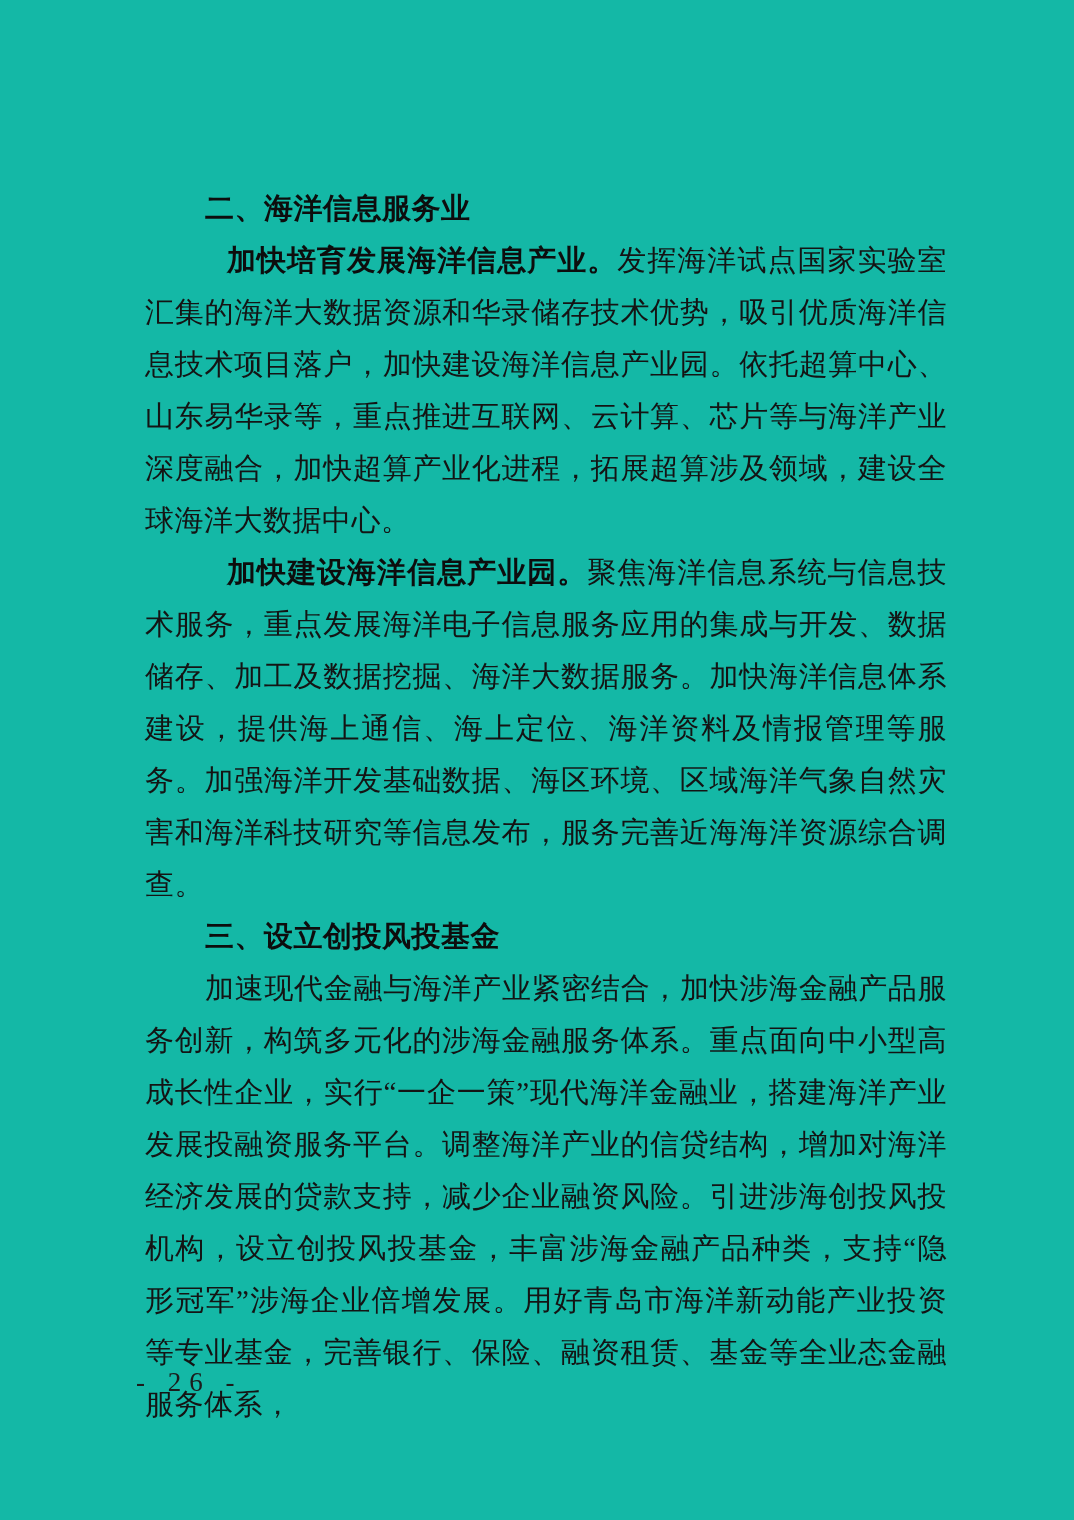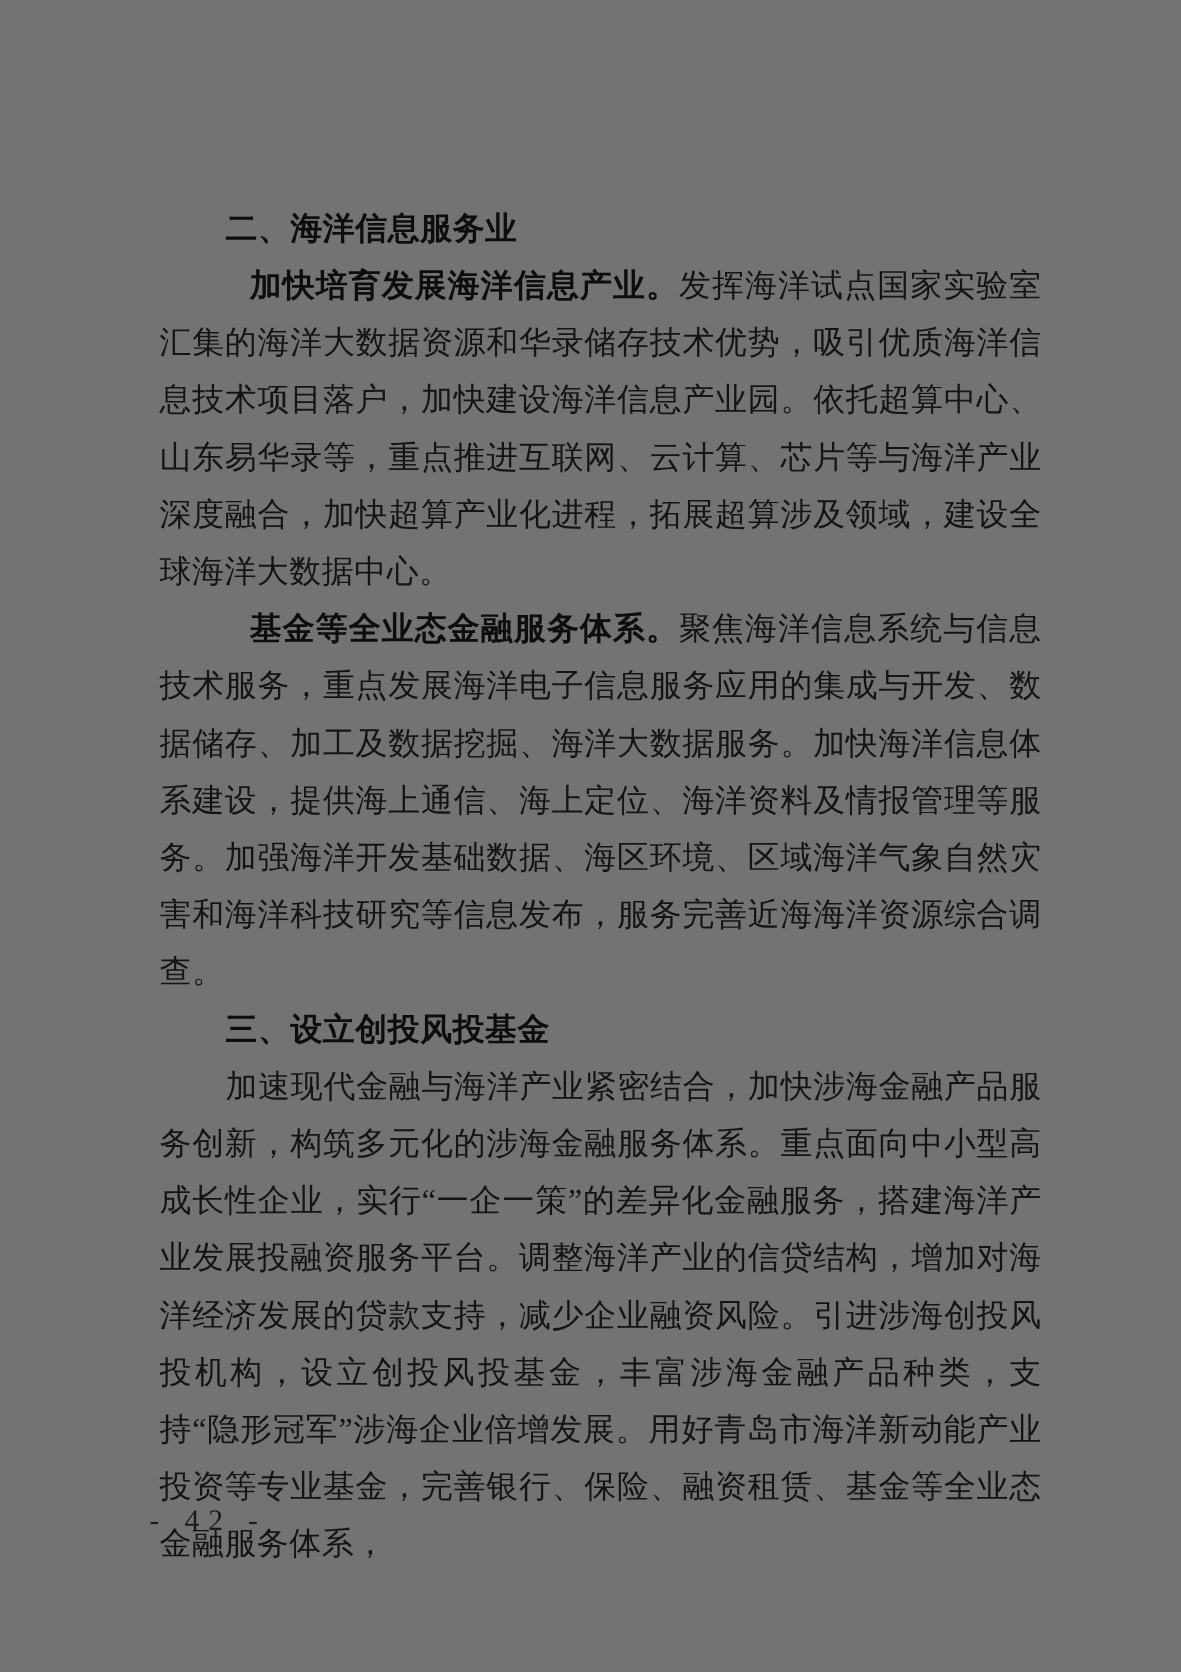--- a/index.html
+++ b/index.html
@@ -9,21 +9,21 @@
   }
   body {
     width: 1074px;
     height: 1520px;
     font-family: "Liberation Serif", "DejaVu Serif", serif;
   }
   .page {
     position: relative;
     width: 1074px;
     height: 1520px;
-    background: #737373;
+    background: #14b8a6;
     overflow: hidden;
   }
   .content {
     position: absolute;
     left: 145px;
     top: 182px;
     width: 802px;
     font-size: 29px;
     line-height: 52px;
     color: #141414;
@@ -59,24 +59,24 @@
 </head>
 <body>
 
 <div class="page">
   <div class="content">
 
     <div class="heading">二、海洋信息服务业</div>
 
     <p class="para"><span class="lead">加快培育发展海洋信息产业。</span><span>发挥海洋试点国家实验室汇集的海洋大数据资源和华录储存技术优势，吸引优质海洋信息技术项目落户，加快建设海洋信息产业园。依托超算中心、山东易华录等，重点推进互联网、云计算、芯片等与海洋产业深度融合，加快超算产业化进程，拓展超算涉及领域，建设全球海洋大数据中心。</span></p>
 
-    <p class="para"><span class="lead">基金等全业态金融服务体系。</span><span>聚焦海洋信息系统与信息技术服务，重点发展海洋电子信息服务应用的集成与开发、数据储存、加工及数据挖掘、海洋大数据服务。加快海洋信息体系建设，提供海上通信、海上定位、海洋资料及情报管理等服务。加强海洋开发基础数据、海区环境、区域海洋气象自然灾害和海洋科技研究等信息发布，服务完善近海海洋资源综合调查。</span></p>
+    <p class="para"><span class="lead">加快建设海洋信息产业园。</span><span>聚焦海洋信息系统与信息技术服务，重点发展海洋电子信息服务应用的集成与开发、数据储存、加工及数据挖掘、海洋大数据服务。加快海洋信息体系建设，提供海上通信、海上定位、海洋资料及情报管理等服务。加强海洋开发基础数据、海区环境、区域海洋气象自然灾害和海洋科技研究等信息发布，服务完善近海海洋资源综合调查。</span></p>
 
     <div class="heading">三、设立创投风投基金</div>
 
-    <p class="para"><span>加速现代金融与海洋产业紧密结合，加快涉海金融产品服务创新，构筑多元化的涉海金融服务体系。重点面向中小型高成长性企业，实行“一企一策”的差异化金融服务，搭建海洋产业发展投融资服务平台。调整海洋产业的信贷结构，增加对海洋经济发展的贷款支持，减少企业融资风险。引进涉海创投风投机构，设立创投风投基金，丰富涉海金融产品种类，支持“隐形冠军”涉海企业倍增发展。用好青岛市海洋新动能产业投资等专业基金，完善银行、保险、融资租赁、基金等全业态金融服务体系，</span></p>
+    <p class="para"><span>加速现代金融与海洋产业紧密结合，加快涉海金融产品服务创新，构筑多元化的涉海金融服务体系。重点面向中小型高成长性企业，实行“一企一策”现代海洋金融业，搭建海洋产业发展投融资服务平台。调整海洋产业的信贷结构，增加对海洋经济发展的贷款支持，减少企业融资风险。引进涉海创投风投机构，设立创投风投基金，丰富涉海金融产品种类，支持“隐形冠军”涉海企业倍增发展。用好青岛市海洋新动能产业投资等专业基金，完善银行、保险、融资租赁、基金等全业态金融服务体系，</span></p>
 
   </div>
 
   <div class="footer">
-    <span>- 42 -</span>
+    <span>- 26 -</span>
   </div>
 </div>
 
 </body></html>

